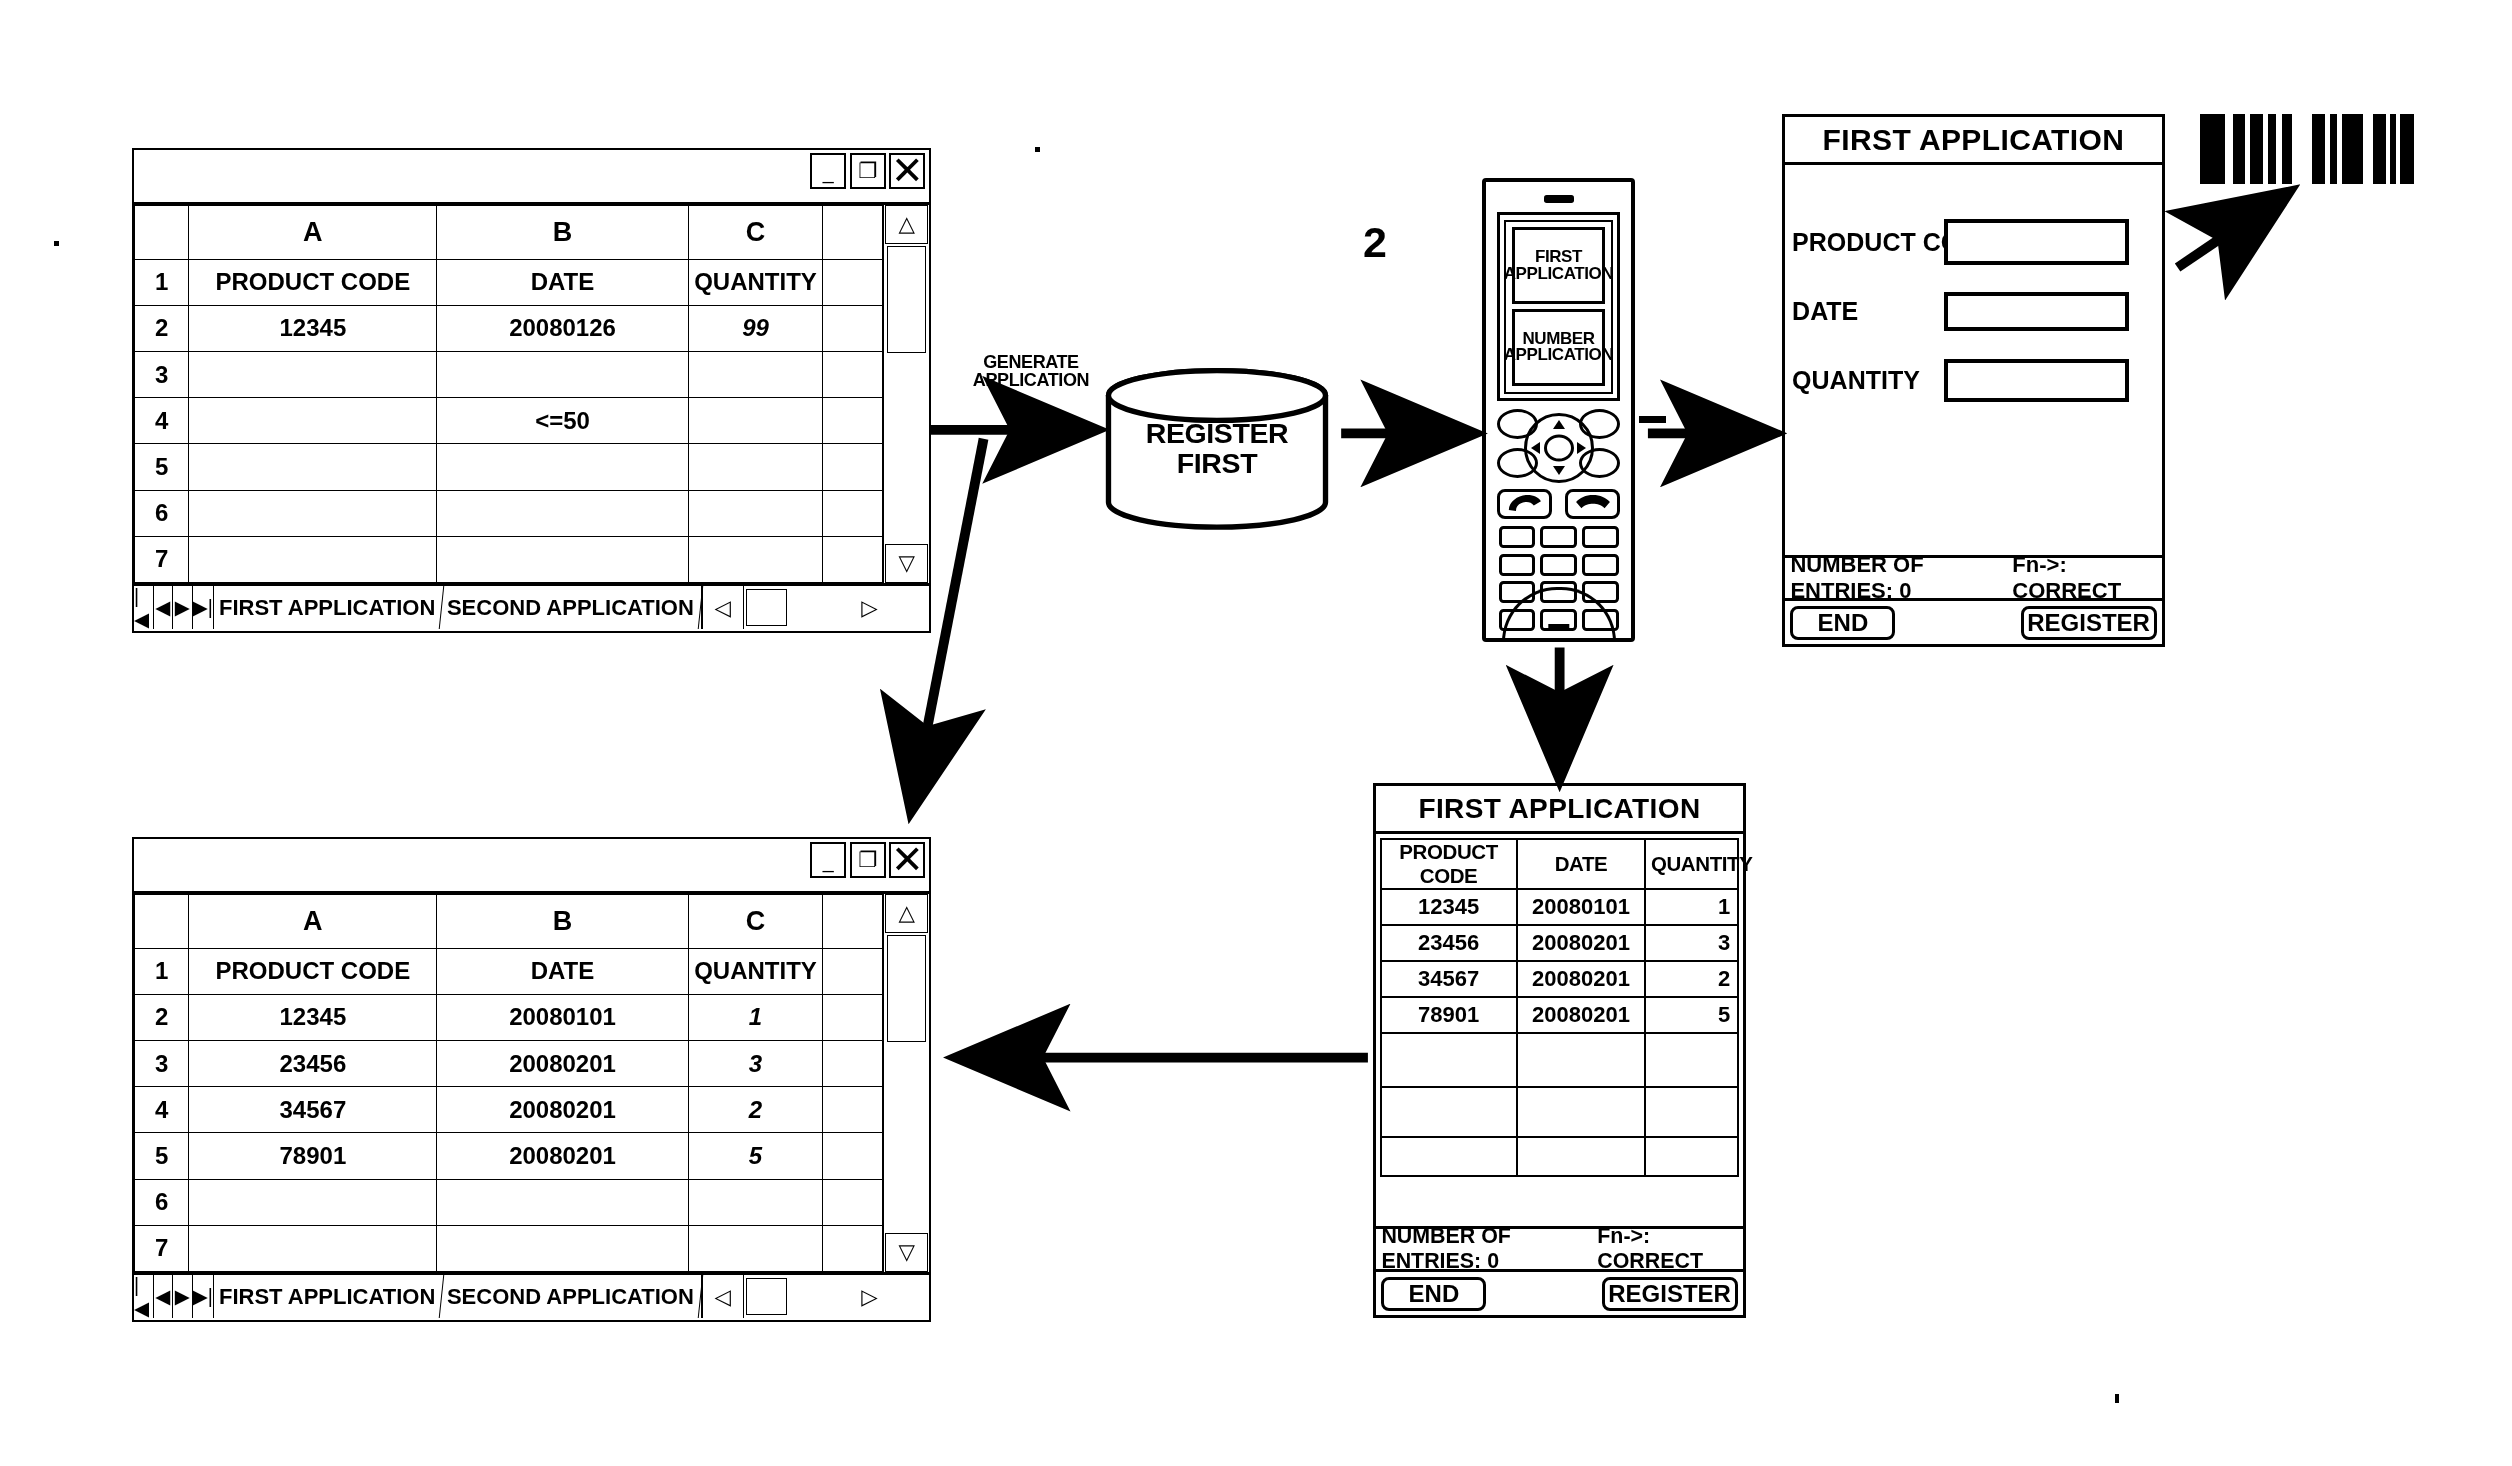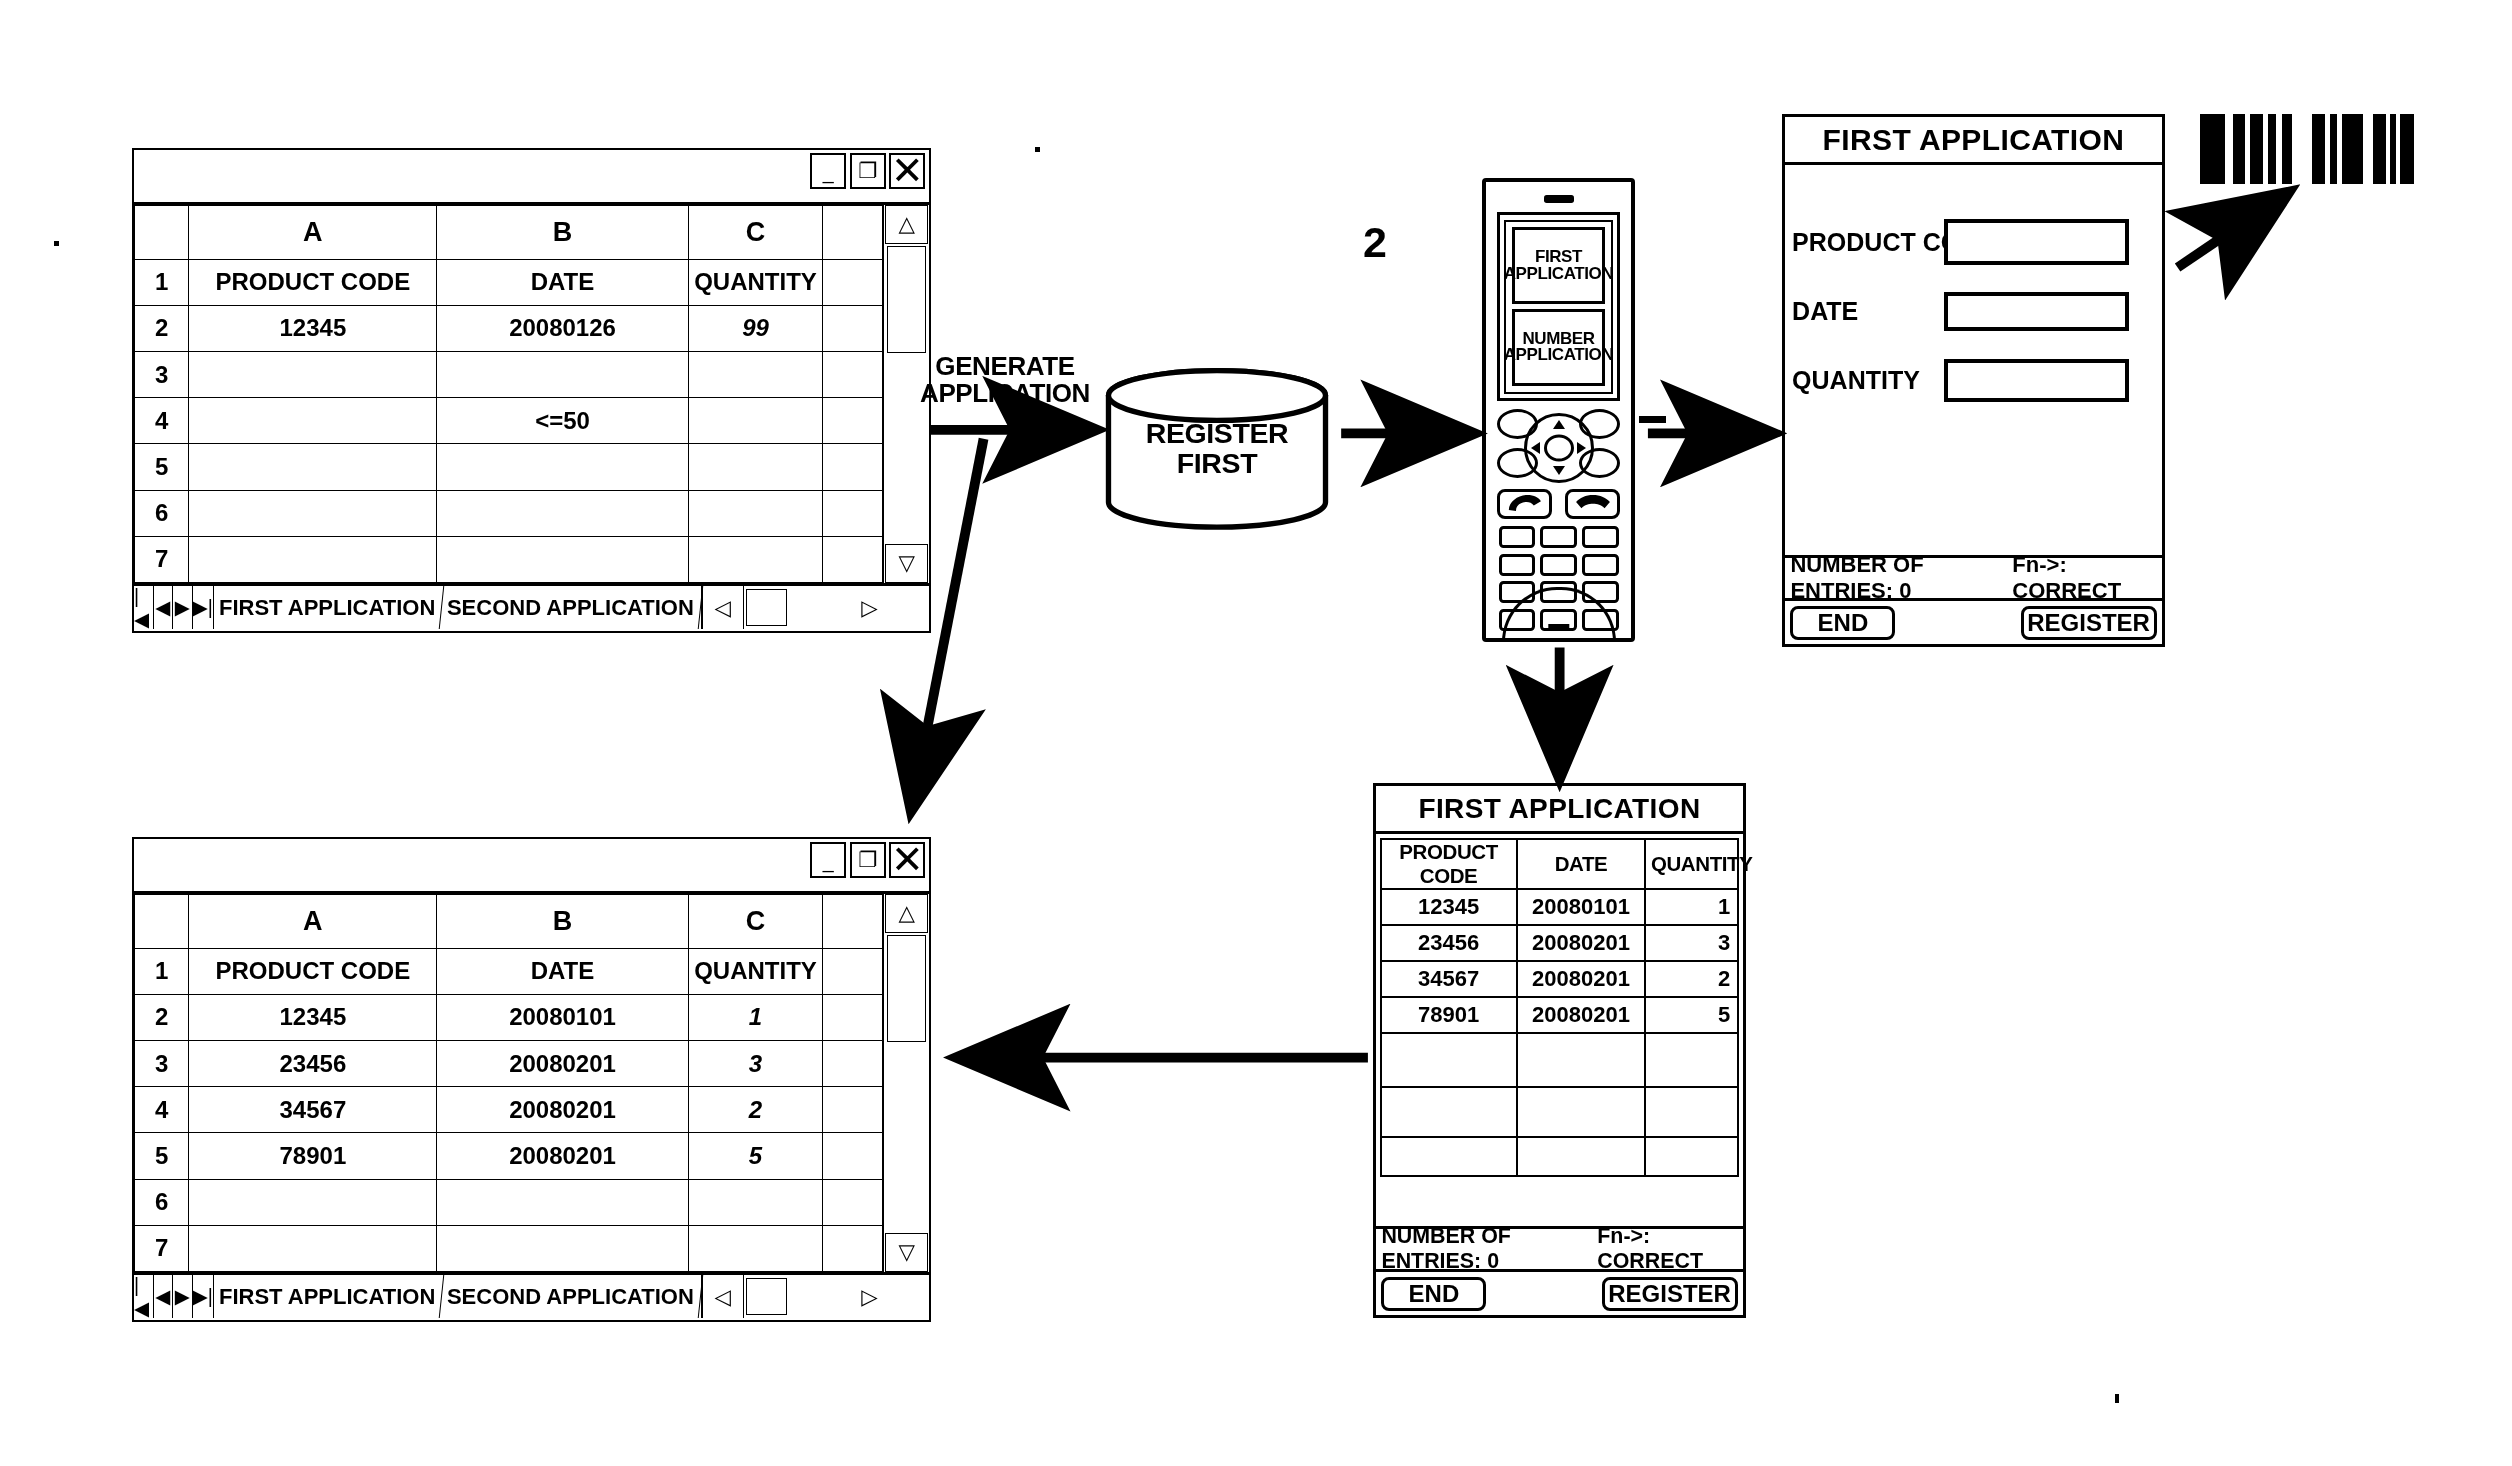--- a/index.html
+++ b/index.html
@@ -301,21 +301,21 @@
     <div class="hsb" style="flex:1;">
       <div class="hsb-btn">◁</div>
       <div class="hsb-thumb"></div>
       <div class="hsb-track"></div>
       <div class="hsb-btn" style="border-right:none;">▷</div>
       <div style="width:39px;"></div>
     </div>
   </div>
 </div>
 
-<div class="lbl" style="left:907px;top:353px;width:196px;font-size:26px;letter-spacing:-0.4px;">
+<div class="lbl" style="left:933px;top:353px;width:196px;font-size:18px;letter-spacing:-0.4px;">
   <div>GENERATE</div>
   <div>APPLICATION</div>
 </div>
 
 <div class="abs" style="left:1100px;top:367px;width:234px;height:169px;">
   <svg width="234" height="169" viewBox="0 0 262 190">
     <ellipse cx="131" cy="32" rx="122" ry="28" fill="#fff" stroke="#000" stroke-width="6"></ellipse>
     <path d="M9 32 L9 152 A122 28 0 0 0 253 152 L253 32" fill="#fff" stroke="#000" stroke-width="6"></path>
     <ellipse cx="131" cy="32" rx="122" ry="28" fill="#fff" stroke="#000" stroke-width="6"></ellipse>
   </svg>

